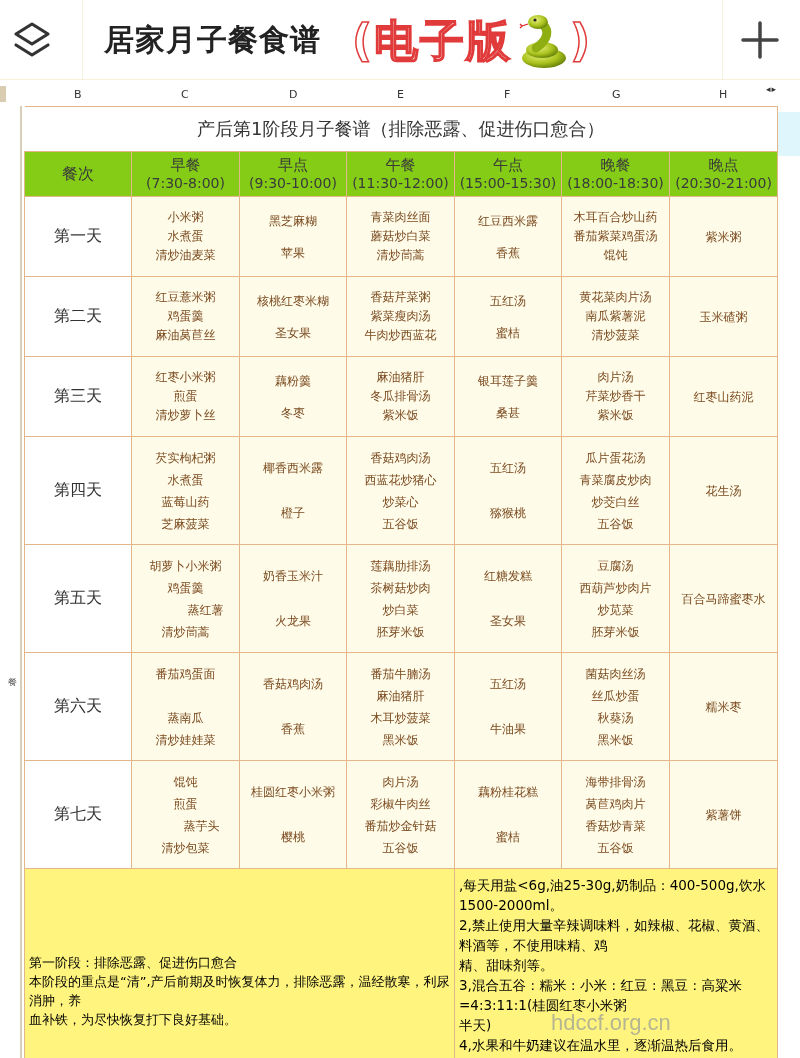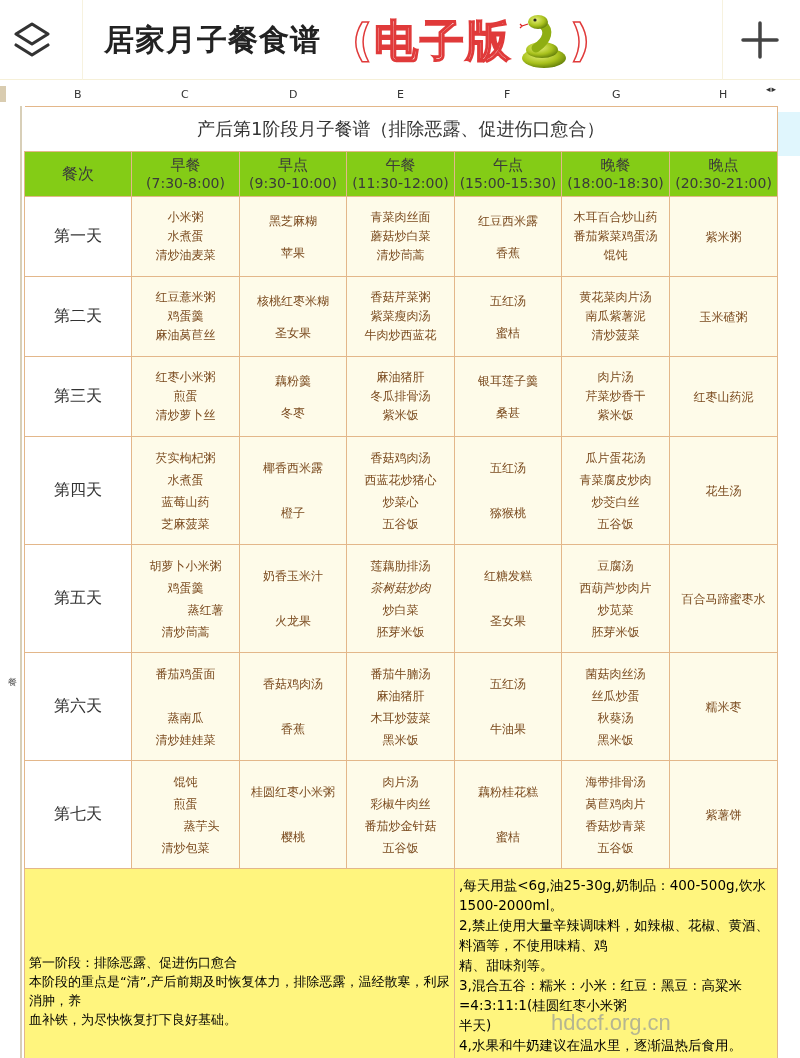--- a/index.html
+++ b/index.html
@@ -250,21 +250,21 @@
             <span class="item" style="line-height: 22px; min-height: 22px;">鸡蛋羹</span>
             <span class="item" style="line-height: 22px; min-height: 22px; padding-left: 40px;">蒸红薯</span>
             <span class="item" style="line-height: 22px; min-height: 22px;">清炒茼蒿</span>
           </td>
           <td class="cell">
             <span class="item" style="line-height: 45px; min-height: 45px;">奶香玉米汁</span>
             <span class="item" style="line-height: 45px; min-height: 45px;">火龙果</span>
           </td>
           <td class="cell">
             <span class="item" style="line-height: 22px; min-height: 22px;">莲藕肋排汤</span>
-            <span class="item" style="line-height: 22px; min-height: 22px; font-style: italic;">茶树菇炒肉</span>
+            <span class="item" style="line-height: 22px; min-height: 22px;">茶树菇炒肉</span>
             <span class="item" style="line-height: 22px; min-height: 22px;">炒白菜</span>
             <span class="item" style="line-height: 22px; min-height: 22px;">胚芽米饭</span>
           </td>
           <td class="cell">
             <span class="item" style="line-height: 45px; min-height: 45px;">红糖发糕</span>
             <span class="item" style="line-height: 45px; min-height: 45px;">圣女果</span>
           </td>
           <td class="cell">
             <span class="item" style="line-height: 22px; min-height: 22px;">豆腐汤</span>
             <span class="item" style="line-height: 22px; min-height: 22px;">西葫芦炒肉片</span>

